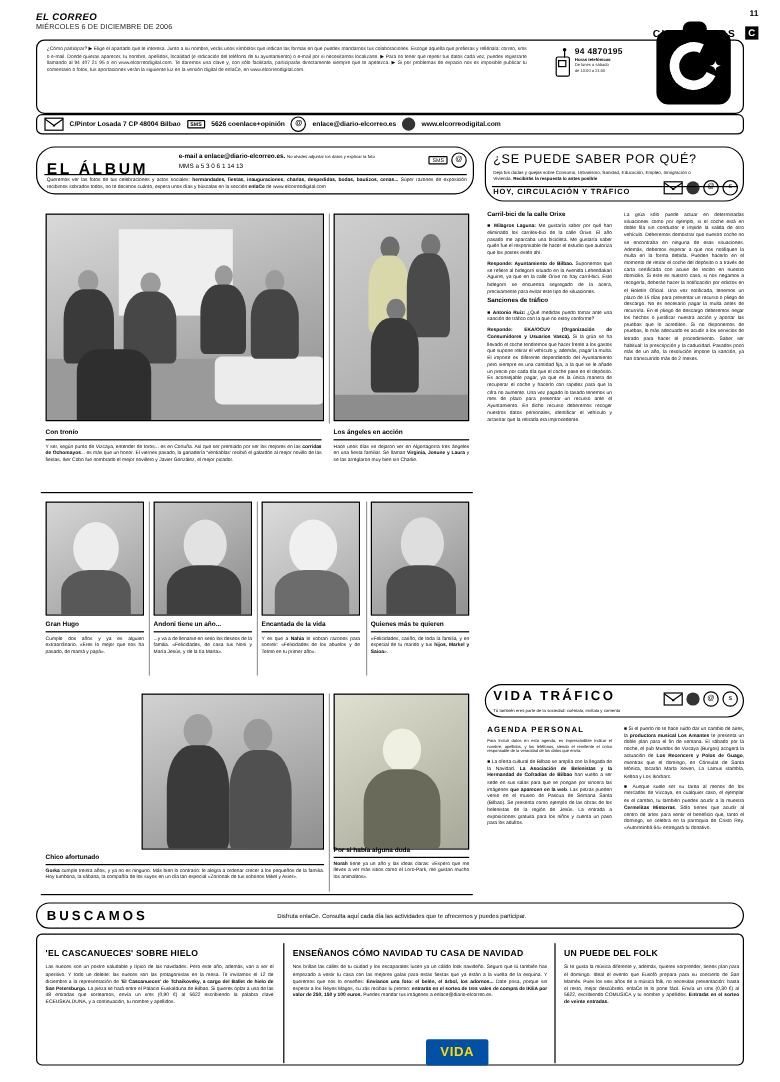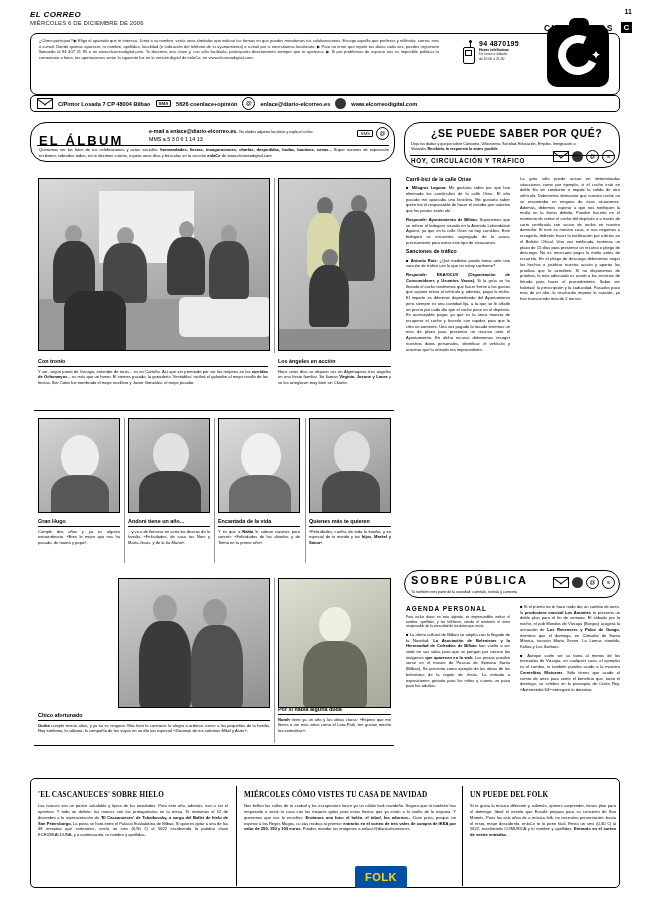--- a/index.html
+++ b/index.html
@@ -59,21 +59,21 @@
   .album-title{position:absolute;left:8px;top:10px;font-size:13px;font-weight:bold;letter-spacing:2.2px;}
   .album-mail{position:absolute;left:118px;top:5px;width:210px;font-size:5.3px;line-height:1.5;}
   .album-mail b{font-weight:bold;}
   .album-mail .tiny{font-size:3.6px;font-weight:normal;}
   .album-rule{position:absolute;left:6px;top:22px;width:352px;border-top:1px solid #000;}
   .album-desc{position:absolute;left:8px;top:24px;width:350px;font-size:4.1px;line-height:1.4;text-align:justify;}
   .album-desc b{font-weight:bold;}
   .album-icons{position:absolute;right:5px;top:4px;display:flex;gap:3px;align-items:center;}
 
   .porque{position:absolute;left:404px;top:122px;width:216px;height:46px;}
-  .porque-title{position:absolute;left:6px;top:4px;font-size:10.5px;font-weight:bold;letter-spacing:.6px;margin-left:20px;}
+  .porque-title{position:absolute;left:6px;top:4px;font-size:10.5px;font-weight:normal;letter-spacing:.6px;}
   .porque-sub{position:absolute;left:6px;top:19px;width:170px;font-size:3.8px;line-height:1.4;}
   .porque-sub b{font-weight:bold;}
   .porque-rule{position:absolute;left:5px;top:32px;width:205px;border-top:1px solid #000;}
   .porque-hoy{position:absolute;left:6px;top:34px;font-size:6.3px;font-weight:bold;letter-spacing:.7px;}
   .porque-icons{position:absolute;right:4px;top:27px;display:flex;gap:3px;align-items:center;}
 
   .vida{position:absolute;left:404px;top:570px;width:216px;height:28px;}
   .vida-title{position:absolute;left:6px;top:3px;font-size:11px;font-weight:bold;letter-spacing:2px;}
   .vida-sub{position:absolute;left:6px;top:19px;width:160px;font-size:3.6px;}
   .vida-icons{position:absolute;right:4px;top:5px;display:flex;gap:3px;align-items:center;}
@@ -100,21 +100,21 @@
   .hline{position:absolute;border-top:1px solid #000;}
 
   
   .art{position:absolute;font-size:4.1px;line-height:1.4;text-align:justify;}
   .art h4{margin:0 0 2px;font-size:5.2px;font-weight:bold;}
   .art p{margin:0 0 3px;}
   .art b{font-weight:bold;}
 
   
   .promo{position:absolute;font-size:4.1px;line-height:1.42;text-align:justify;}
-  .promo h3{margin:0 0 3px;font-size:7.2px;font-weight:bold;letter-spacing:.2px;font-family:Liberation Serif, serif;}
+  .promo h3{margin:0 0 3px;font-size:7.2px;font-weight:bold;letter-spacing:.2px;}
   .promo b{font-weight:bold;}
   .promo-box{position:absolute;left:30px;top:778px;width:590px;height:110px;border:1px solid #000;
     border-radius:5px;box-sizing:border-box;}
   .ikea{position:absolute;left:355px;top:866px;width:52px;height:22px;background:#0051a5;border-radius:2px;
     display:flex;align-items:center;justify-content:center;}
   .ikea span{color:#ffda00;font-weight:bold;font-size:11px;letter-spacing:.5px;font-family:"Liberation Sans",sans-serif;}
   .frame{position:absolute;border:1px solid #000;box-sizing:border-box;}
 </style>
 </head>
 <body>
@@ -316,54 +316,58 @@
     <h4>Sanciones de tráfico</h4>
     <p>■ <b>Antonio Ruiz:</b> ¿Qué medidas puedo tomar ante una sanción de tráfico con la que no estoy conforme?</p>
     <p><b>Responde: EKA/OCUV (Organización de Consumidores y Usuarios Vasca).</b> Si la grúa se ha llevado el coche tendremos que hacer frente a los gastos que supone retirar el vehículo y, además, pagar la multa. El importe es diferente dependiendo del Ayuntamiento pero siempre es una cantidad fija, a la que se le añade un precio por cada día que el coche pase en el depósito. Es aconsejable pagar, ya que es la única manera de recuperar el coche y hacerlo con rapidez para que la cifra no aumente. Una vez pagado lo tasado tenemos un mes de plazo para presentar un recurso ante el Ayuntamiento. En dicho recurso deberemos recoger nuestros datos personales, identificar el vehículo y arrastrar que la retirada era improcedente.</p>
   </div>
 
   <div class="art" style="left:520px;top:176px;width:100px;">
     <p>La grúa sólo puede actuar en determinadas situaciones como por ejemplo, si el coche está en doble fila sin conductor e impide la salida de otro vehículo. Deberemos demostrar que nuestro coche no se encontraba en ninguna de esas situaciones. Además, debemos esperar a que nos notifiquen la multa en la forma debida. Pueden hacerlo en el momento de retirar el coche del depósito o a través de carta certificada con acuse de recibo en nuestro domicilio. Si este es nuestro caso, si nos negamos a recogerla, deberán hacer la notificación por edictos en el Boletín Oficial. Una vez notificada, tenemos un plazo de 15 días para presentar un recurso o pliego de descargo. No es necesario pagar la multa antes de recurrirla. En el pliego de descargo deberemos negar los hechos o justificar nuestra acción y aportar las pruebas que lo acrediten. Si no disponemos de pruebas, lo más adecuado es acudir a los servicios de letrado para hacer el procedimiento. Saber ser habitual: la prescripción y la caducidad. Pasados poco más de un año, la resolución impone la sanción, ya han transcurrido más de 2 meses.</p>
   </div>
 
   <div class="sec-box vida">
-    <div class="vida-title">SOBRE PÚBLICA</div>
+    <div class="vida-title">VIDA TRÁFICO</div>
     <div class="vida-sub">Tú también eres parte de la sociedad: cuéntalo, invítala y comenta</div>
     <div class="vida-icons">
       <span class="ic-mail"></span>
       <span class="ic-web"></span>
       <span class="ic-at">@</span>
       <span class="ic-at">s</span>
     </div>
   </div>
 
   <div class="art" style="left:406px;top:604px;width:104px;">
     <h4 style="letter-spacing:1px;font-size:6.5px;">AGENDA PERSONAL</h4>
     <p style="font-size:3.4px;line-height:1.35;">Para incluir datos en esta agenda, es imprescindible indicar el nombre, apellidos, y los teléfonos, siendo el remitente el único responsable de la veracidad de los datos que envía.</p>
     <p>■ La oferta cultural de Bilbao se amplía con la llegada de la Navidad. <b>La Asociación de Belenistas y la Hermandad de Cofradías de Bilbao</b> han vuelto a ser sede en sus salas para que se pongan por sincera las imágenes <b>que aparecen en la web</b>. Las piezas pueden verse en el museo de Pascua de Semana Santa (Bilbao). Se presenta como ejemplo de las obras de los belenistas de la región de Jesús. La entrada a exposiciones gratuita para los niños y cuenta un paso para los adultos.</p>
   </div>
   <div class="art" style="left:520px;top:604px;width:100px;">
     <p>■ Si el puerto no te hace ruido dar un cambio de aires, la <b>productora musical Los Amantes</b> te presenta un doble plan para el fin de semana. El sábado por la noche, el pub Mundos de Vizcaya (Burgos) acogerá la actuación de <b>Los Recencers y Polos de Guago</b>, mientras que el domingo, en Cónsulat de Santa Mónica, tocarán Marta Xeven, La Lamus stambla, Keltoa y Los Ikorbarc.</p>
     <p>■ Aunque suele ser su tarea al menos de los mercados de Vizcaya, en cualquier caso, el ejemplar es el cambio, tu también puedes acudir a la muestra <b>Cermelitas Mistorras</b>. Sólo tienes que acudir al centro de artes para sentir el beneficio que, tanto el domingo, se celebra en la parroquia de Cristo Rey. «Autorreinbá 64» entregará tu donativo.</p>
   </div>
 
+  <div class="sec-box buscamos">
+    <div class="busc-title">BUSCAMOS</div>
+    <div class="busc-note">Disfruta enlaCe. Consulta aquí cada día las actividades que te ofrecemos y puedes participar.</div>
+  </div>
 
   <div class="promo-box"></div>
   <div class="promo" style="left:38px;top:790px;width:190px;">
     <h3>'EL CASCANUECES' SOBRE HIELO</h3>
     <div>Las nueces son un postre saludable y típico de las navidades. Pero este año, además, van a ser el aperitivo. Y todo un deleite: las nueces son las protagonistas en la mesa. Te invitamos el 12 de diciembre a la representación de <b>'El Cascanueces' de Tchaikovsky, a cargo del Ballet de hielo de San Petersburgo.</b> La pieza se hará entre el Palacio Euskalduna de Bilbao. Si quieres optar a una de las 48 entradas que sorteamos, envía un sms (0,90 €) al 5622 escribiendo la palabra clave ECEUSKALDUNA, y a continuación, tu nombre y apellidos.</div>
   </div>
   <div class="promo" style="left:244px;top:790px;width:212px;">
-    <h3>MIÉRCOLES CÓMO VISTES TU CASA DE NAVIDAD</h3>
+    <h3>ENSEÑANOS CÓMO NAVIDAD TU CASA DE NAVIDAD</h3>
     <div>Nos brillan las calles de tu ciudad y los escaparates lucen ya un cálido look navideño. Seguro que tú también has empezado a vestir tu casa con las mejores galas para estas fiestas que ya están a la vuelta de la esquina. Y queremos que nos lo enseñes: <b>Envíanos una foto: el belén, el árbol, los adornos...</b> Date prisa, porque sin esperar a los Reyes Magos, cu zás recibas tu premio: <b>entrarás en el sorteo de tres vales de compra de IKEA por valor de 250, 150 y 100 euros.</b> Puedes mandar tus imágenes a enlace@diario-elcorreo.es.</div>
   </div>
   <div class="promo" style="left:470px;top:790px;width:146px;">
     <h3>UN PUEDE DEL FOLK</h3>
     <div>Si te gusta la música diferente y, además, quieres sorprender, tienes plan para el domingo. Ideal el evento que Eusofó prepara para su concierto de San Mamés. Pues los seis años de a música folk, no necesitas presentación: basta el resto, mejor descúbrelo. enlaCe te lo pone fácil. Envía un sms (0,30 €) al 5622, escribiendo COMUSICA y tu nombre y apellidos. <b>Entrarás en el sorteo de veinte entradas.</b></div>
   </div>
   <div class="vline" style="left:236px;top:786px;height:100px;border-color:#000;"></div>
   <div class="vline" style="left:462px;top:786px;height:100px;border-color:#000;"></div>
 
   <div class="ikea">
-    <span>FOLK</span>
+    <span>VIDA</span>
   </div>
 
 </div>
 
 </body></html>

